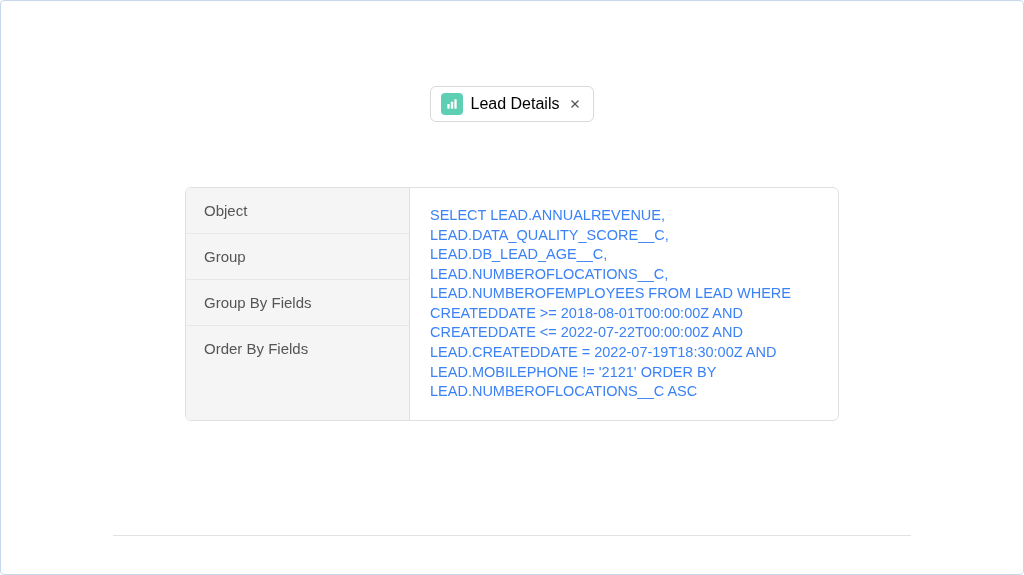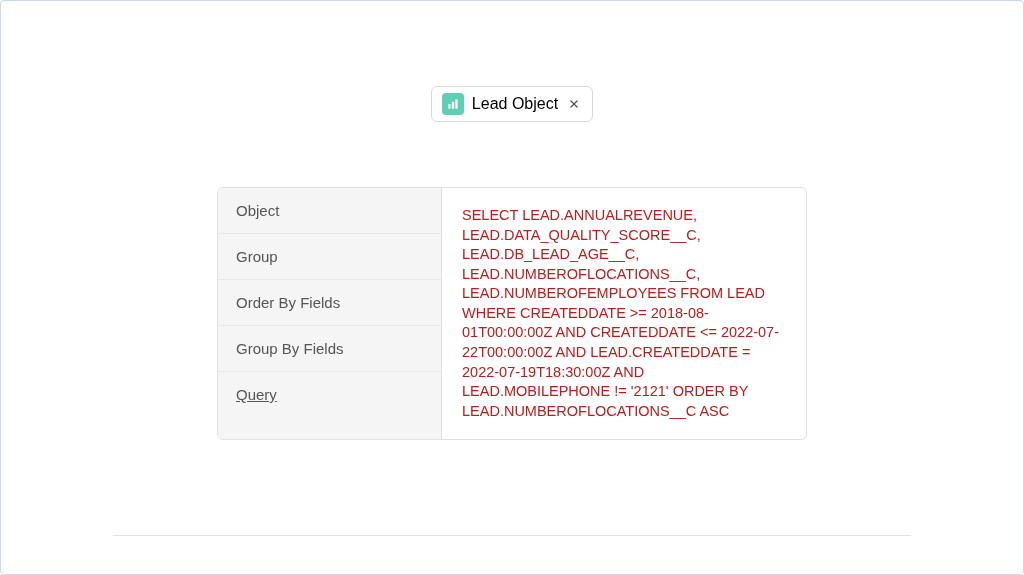--- a/index.html
+++ b/index.html
@@ -64,21 +64,21 @@
       cursor: pointer;
     }
     .chip-close svg {
       width: 14px;
       height: 14px;
       stroke: currentColor;
       stroke-width: 2;
     }
     .panel {
       display: flex;
-      width: 590px;
+      width: 654px;
       border: 1px solid #e0e0e0;
       border-radius: 6px;
       background: #fff;
       overflow: hidden;
     }
     .sidebar {
       width: 224px;
       background: #f5f5f5;
       border-right: 1px solid #e0e0e0;
       display: flex;
@@ -97,21 +97,21 @@
     }
     .sidebar-item.active {
       text-decoration: underline;
     }
     .content {
       flex: 1;
       padding: 18px 20px;
     }
     .query-text {
       font-size: 14.5px;
-      color: #b91c1c;
+      color: #3b82f6;
       line-height: 1.35;
       font-family: -apple-system, BlinkMacSystemFont, "Segoe UI", Arial, sans-serif;
       word-break: break-word;
     }
     .bottom-rule {
       position: absolute;
       bottom: 38px;
       left: 112px;
       right: 112px;
       height: 1px;
@@ -124,45 +124,42 @@
 <div class="container">
 
   <div class="chip">
     <span class="chip-icon">
       <svg viewBox="0 0 24 24" fill="currentColor">
         <rect x="4" y="12" width="4" height="8" rx="1"></rect>
         <rect x="10" y="8" width="4" height="12" rx="1"></rect>
         <rect x="16" y="4" width="4" height="16" rx="1"></rect>
       </svg>
     </span>
-    <span class="chip-label">Lead Object</span>
+    <span class="chip-label">Lead Details</span>
     <span class="chip-close">
       <svg viewBox="0 0 24 24" fill="none">
         <line x1="6" y1="6" x2="18" y2="18"></line>
         <line x1="18" y1="6" x2="6" y2="18"></line>
       </svg>
     </span>
   </div>
 
   <div class="panel">
     <div class="sidebar">
       <div class="sidebar-item">
         <span>Object</span>
       </div>
       <div class="sidebar-item">
         <span>Group</span>
       </div>
       <div class="sidebar-item">
-        <span>Order By Fields</span>
+        <span>Group By Fields</span>
       </div>
       <div class="sidebar-item">
-        <span>Group By Fields</span>
-      </div>
-      <div class="sidebar-item active">
-        <span>Query</span>
+        <span>Order By Fields</span>
       </div>
     </div>
     <div class="content">
       <div class="query-text">SELECT LEAD.ANNUALREVENUE, LEAD.DATA_QUALITY_SCORE__C, LEAD.DB_LEAD_AGE__C, LEAD.NUMBEROFLOCATIONS__C, LEAD.NUMBEROFEMPLOYEES FROM LEAD WHERE CREATEDDATE &gt;= 2018-08-01T00:00:00Z AND CREATEDDATE &lt;= 2022-07-22T00:00:00Z AND LEAD.CREATEDDATE = 2022-07-19T18:30:00Z AND LEAD.MOBILEPHONE != '2121' ORDER BY LEAD.NUMBEROFLOCATIONS__C ASC</div>
     </div>
   </div>
 
 </div>
 
 <div class="bottom-rule"></div>

